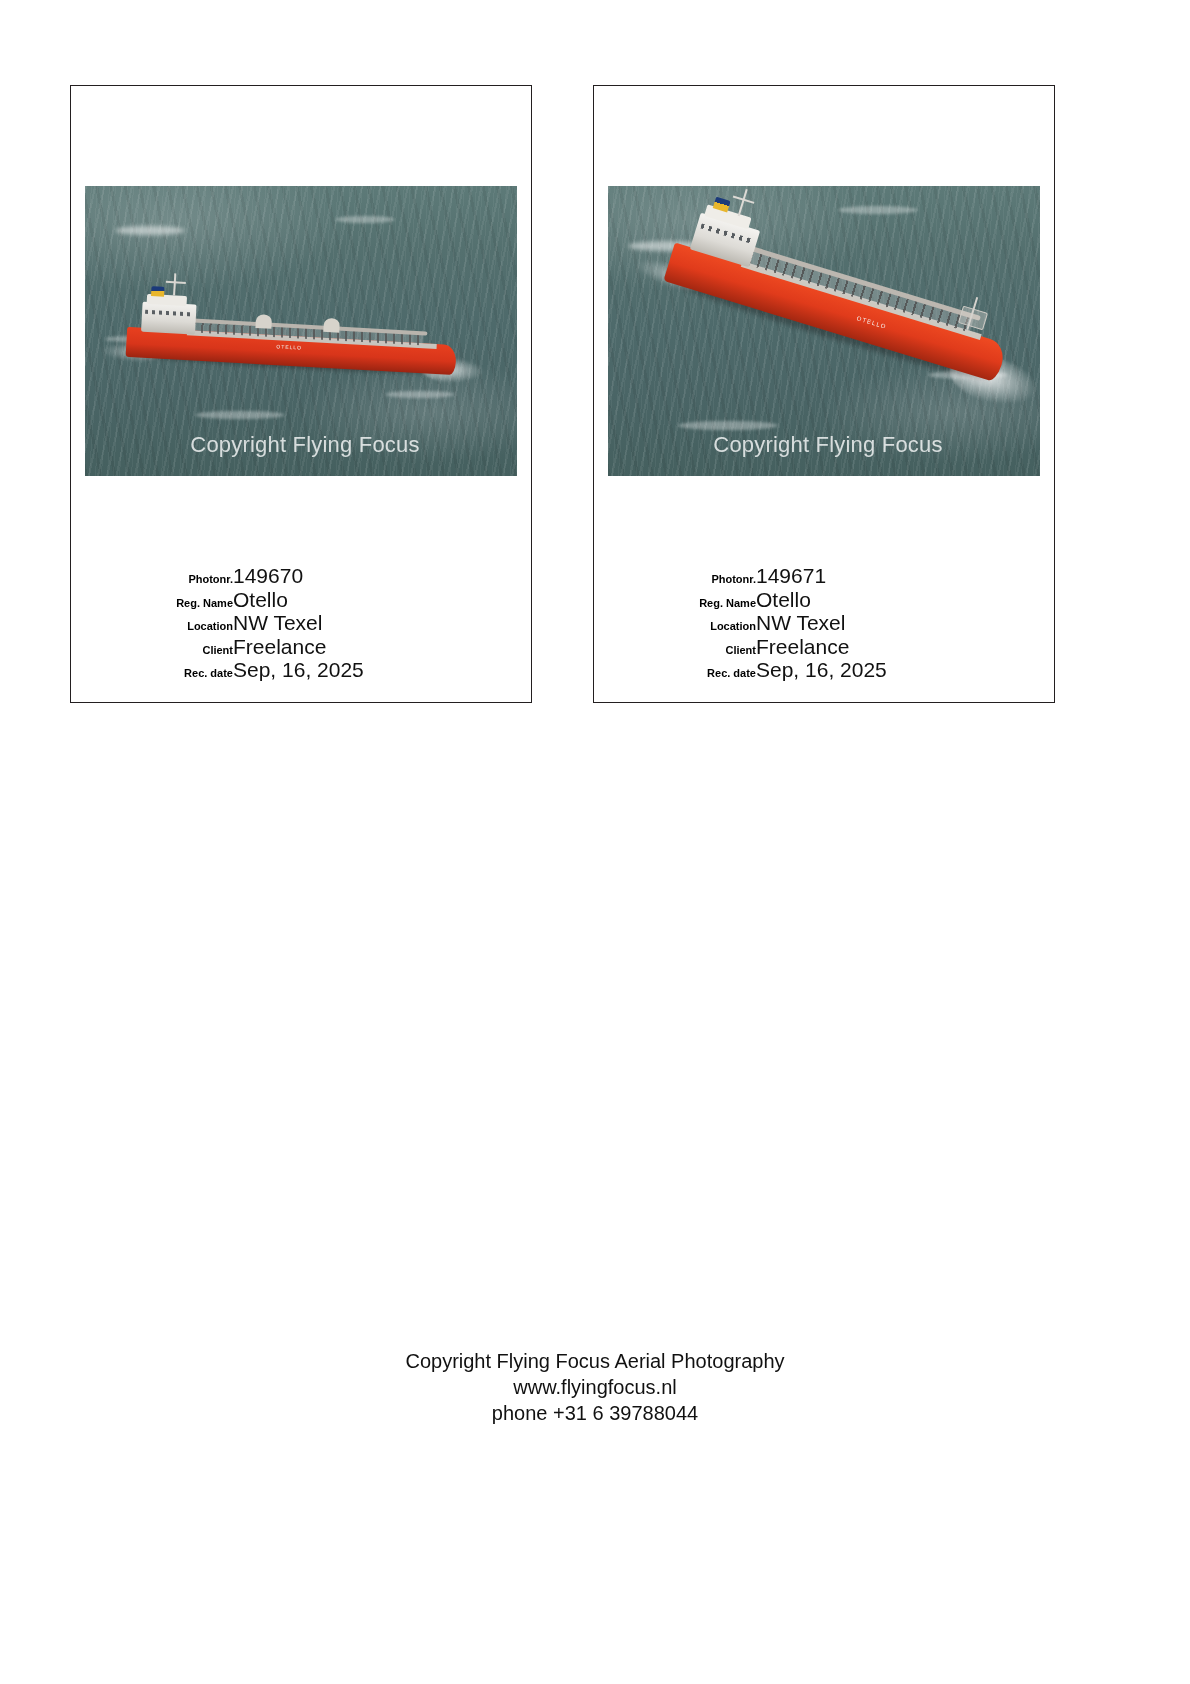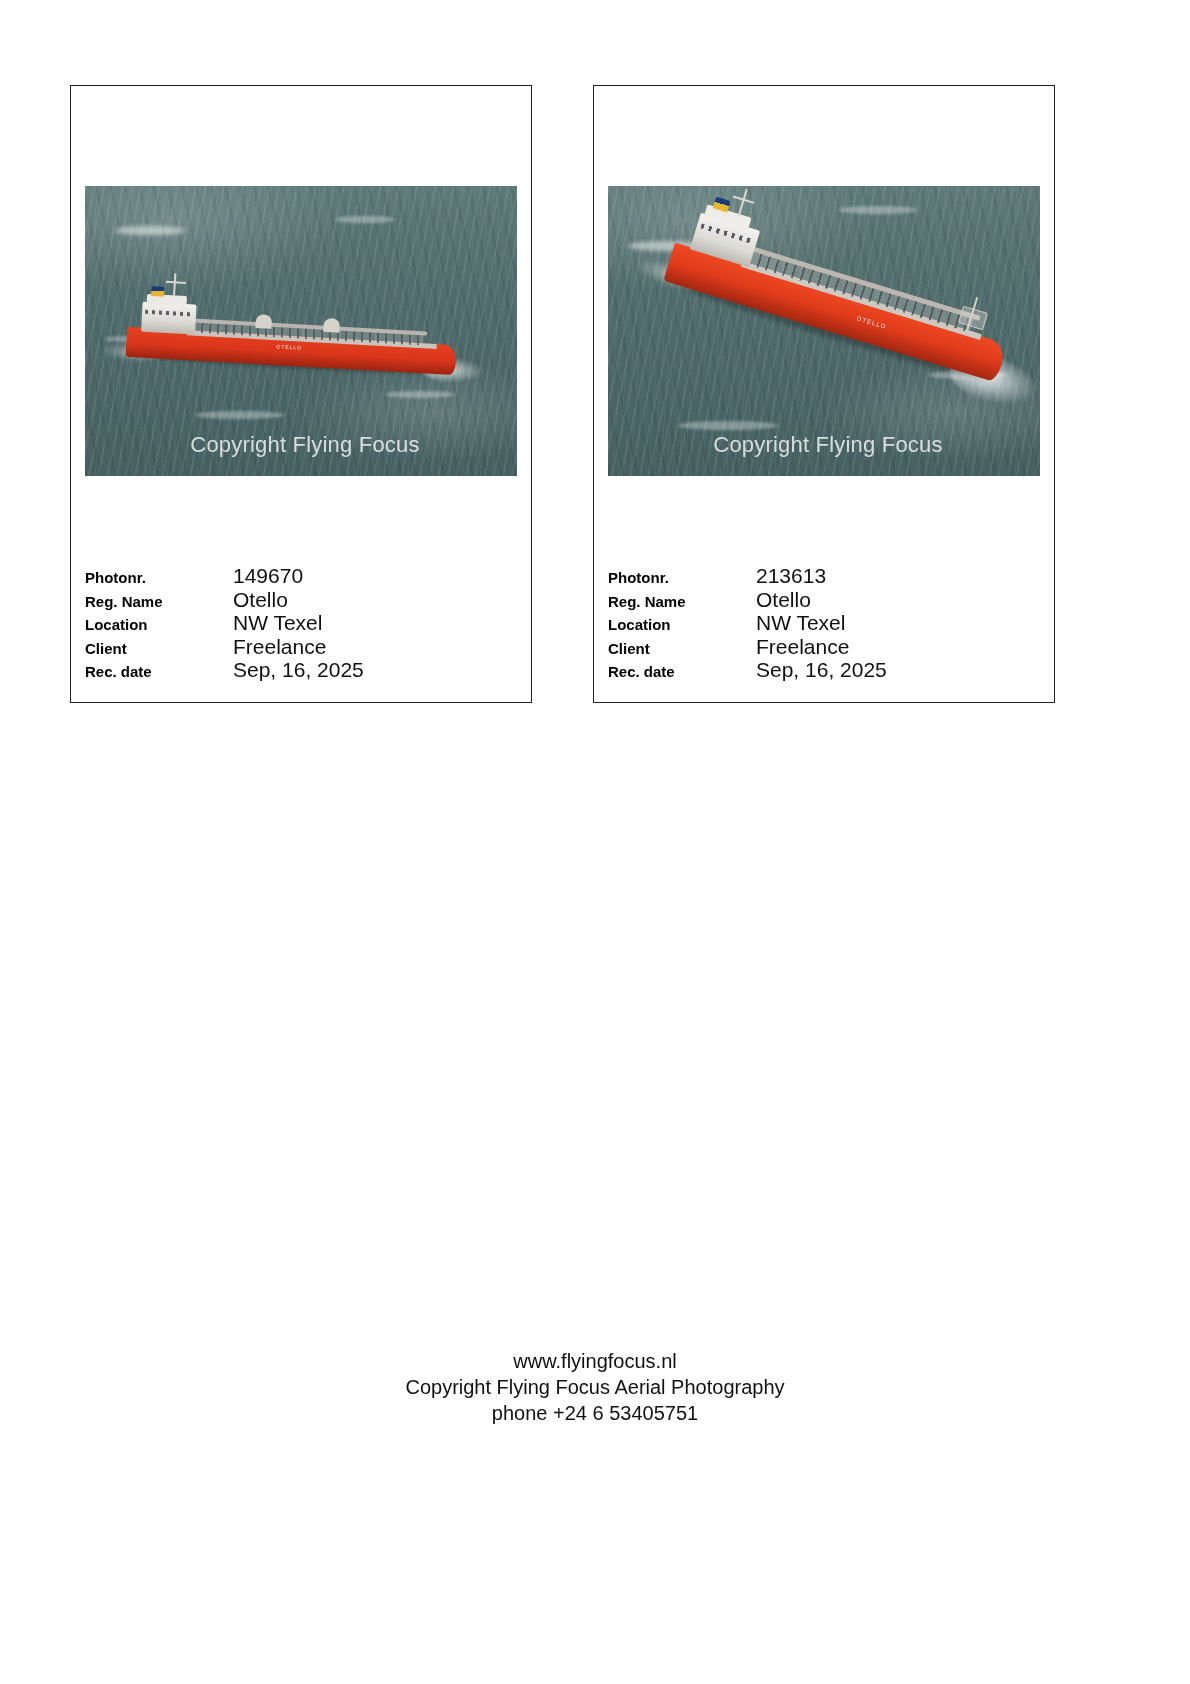--- a/index.html
+++ b/index.html
@@ -386,23 +386,24 @@
     top: 478px;
     width: 420px;
   }
   .meta-row {
     display: flex;
     align-items: baseline;
     height: 23.5px;
   }
   .meta-label {
     width: 148px;
-    font-size: 15px;
+    font-size: 11px;
     font-weight: bold;
     color: #000;
+    text-align: right;
   }
   .meta-value {
     font-size: 21px;
     color: #111;
   }
 
   
   .footer {
     position: absolute;
     left: 0;
@@ -508,21 +509,21 @@
           <div class="name">OTELLO</div>
         </div>
 
         <div class="watermark">Copyright Flying Focus</div>
       </div>
     </div>
 
     <div class="meta">
       <div class="meta-row">
         <div class="meta-label">Photonr.</div>
-        <div class="meta-value">213613</div>
+        <div class="meta-value">149671</div>
       </div>
       <div class="meta-row">
         <div class="meta-label">Reg. Name</div>
         <div class="meta-value">Otello</div>
       </div>
       <div class="meta-row">
         <div class="meta-label">Location</div>
         <div class="meta-value">NW Texel</div>
       </div>
       <div class="meta-row">
@@ -530,18 +531,18 @@
         <div class="meta-value">Freelance</div>
       </div>
       <div class="meta-row">
         <div class="meta-label">Rec. date</div>
         <div class="meta-value">Sep, 16, 2025</div>
       </div>
     </div>
   </div>
 
   <div class="footer">
+    <div>Copyright Flying Focus Aerial Photography</div>
     <div>www.flyingfocus.nl</div>
-    <div>Copyright Flying Focus Aerial Photography</div>
-    <div>phone +24 6 53405751</div>
+    <div>phone +31 6 39788044</div>
   </div>
 
 </div>
 
 </body></html>

